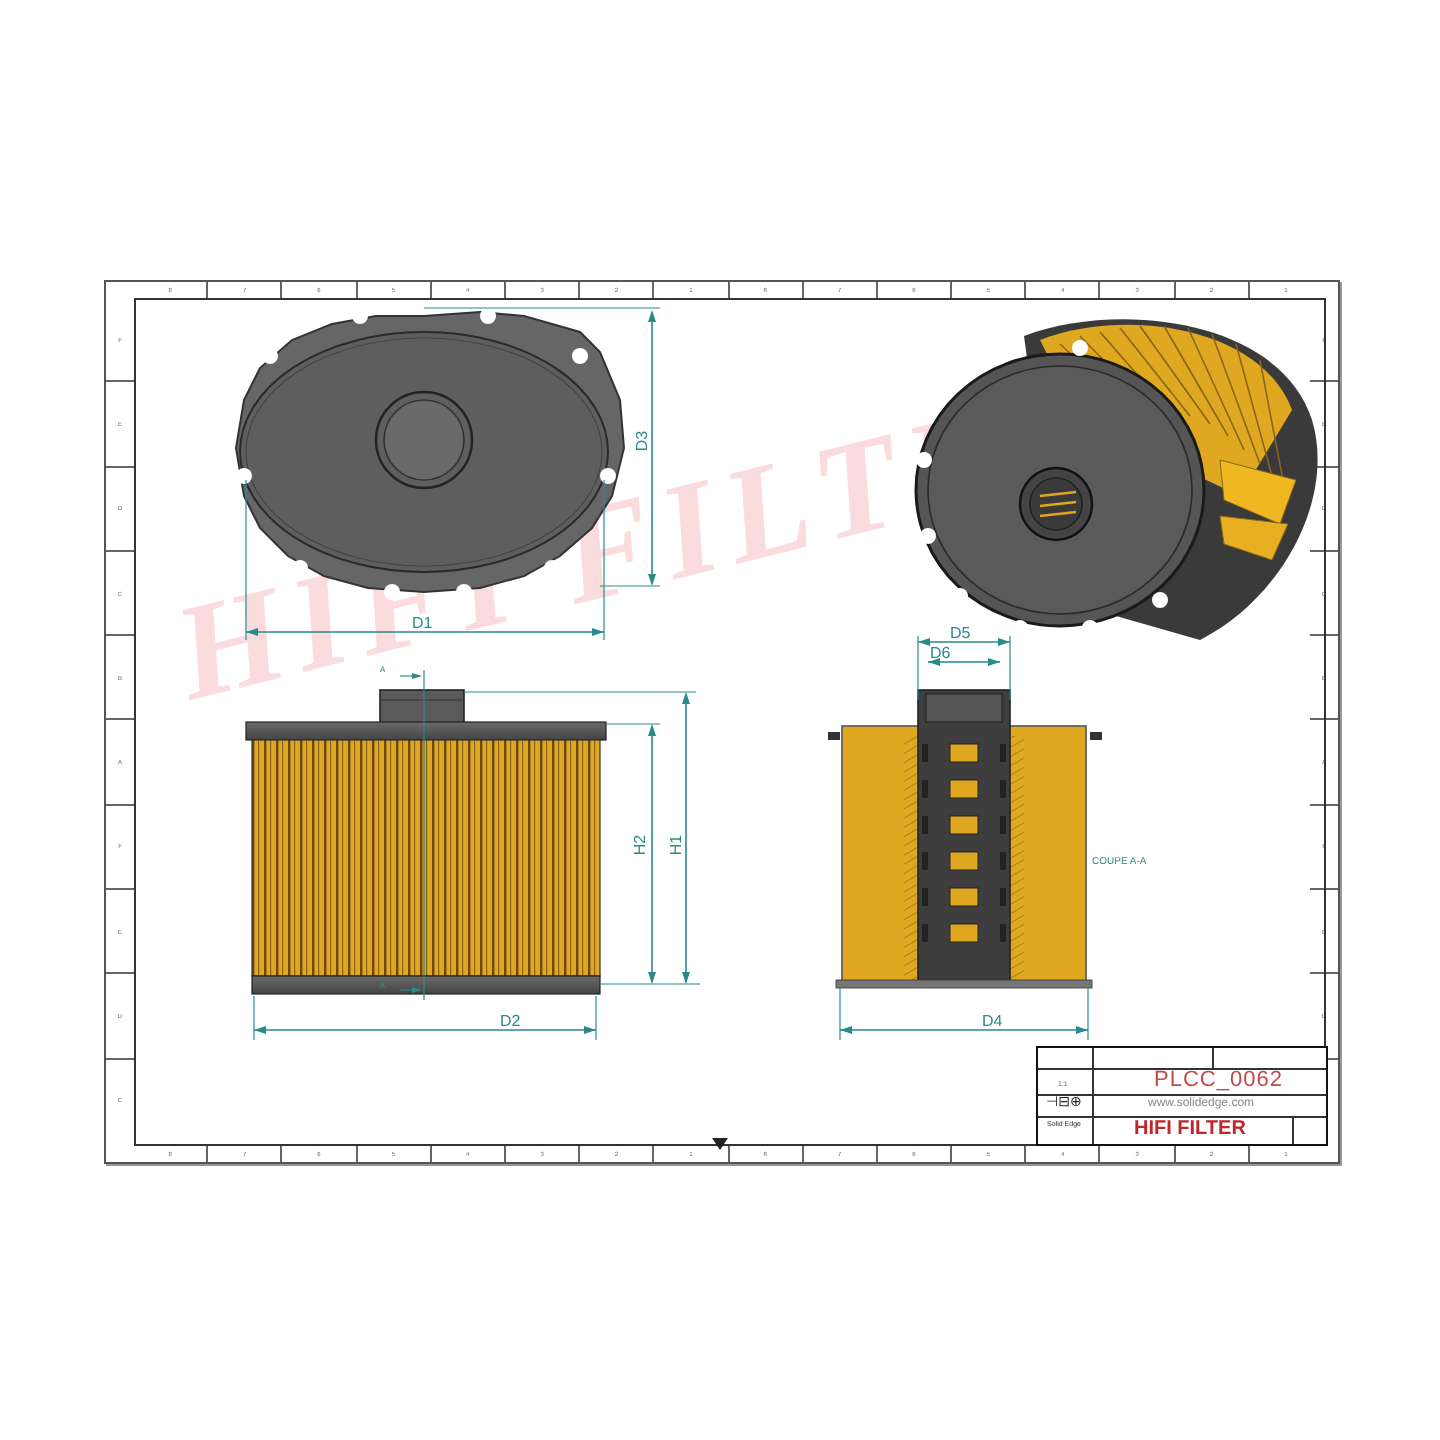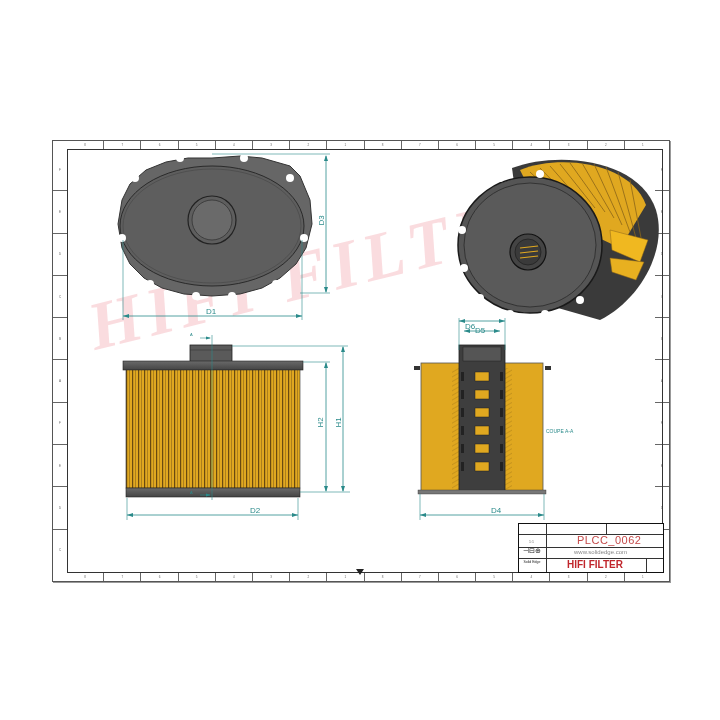--- a/index.html
+++ b/index.html
@@ -269,21 +269,21 @@
   </g>
 
   <polygon points="356,569 364,569 360,575" fill="#222"></polygon>
 </svg>
 
 <div class="dim-label" style="left:206px;top:307px;">D1</div>
 <div class="dim-label vert" style="left:316px;top:216px;">D3</div>
 <div class="dim-label" style="left:206px;top:506px;padding-left:44px;">D2</div>
 <div class="dim-label vert" style="left:315px;top:418px;">H2</div>
 <div class="dim-label vert" style="left:333px;top:418px;">H1</div>
-<div class="dim-label" style="left:475px;top:312px;margin-top:14px;">D5</div>
+<div class="dim-label" style="left:475px;top:312px;">D5</div>
 <div class="dim-label" style="left:465px;top:322px;">D6</div>
 <div class="dim-label" style="left:476px;top:506px;padding-left:15px;">D4</div>
 <div class="coupe" style="left:546px;top:428px;">COUPE A-A</div>
 <div class="section-marker" style="left:190px;top:332px;">A</div>
 <div class="section-marker" style="left:190px;top:490px;">A</div>
 
 <div class="title-block">
   <div class="tb-row" style="top:0;height:10px;">
     <div class="tb-cell" style="left:0;width:28px;"></div>
     <div class="tb-cell" style="left:28px;width:60px;"></div>

